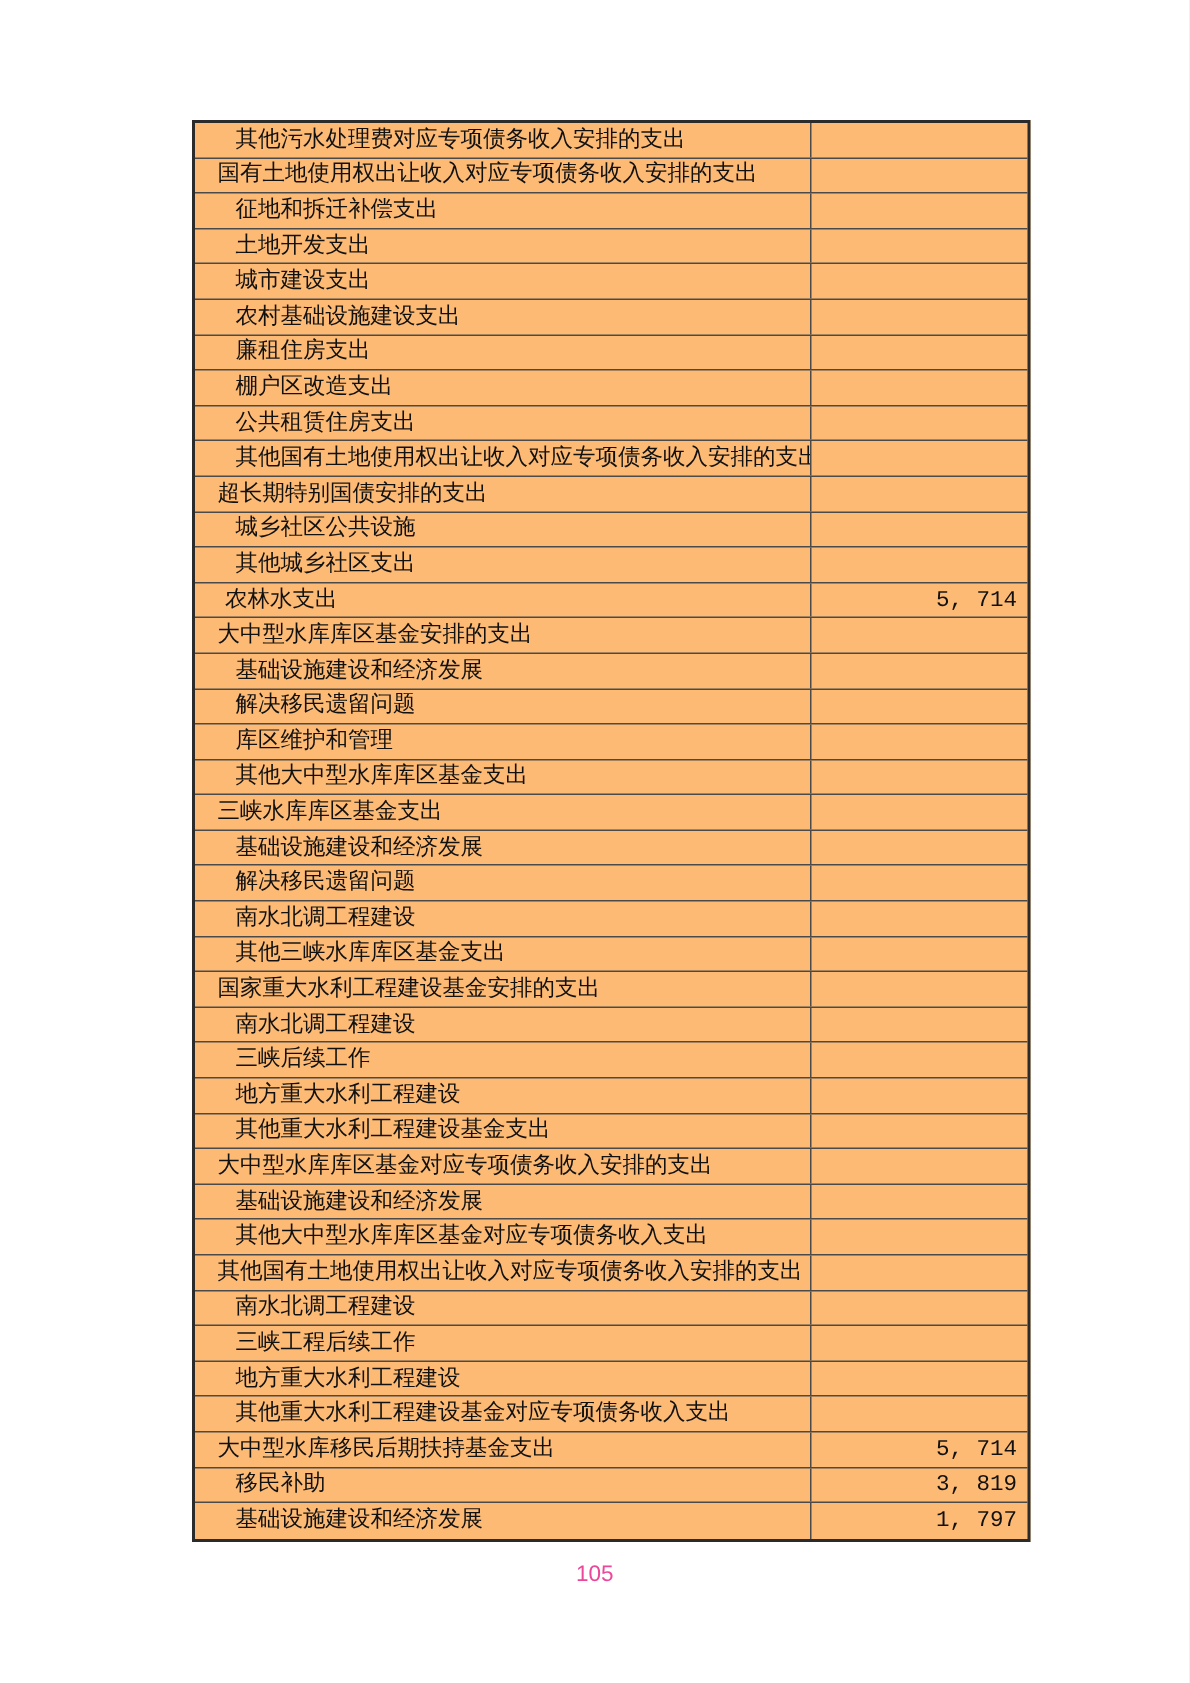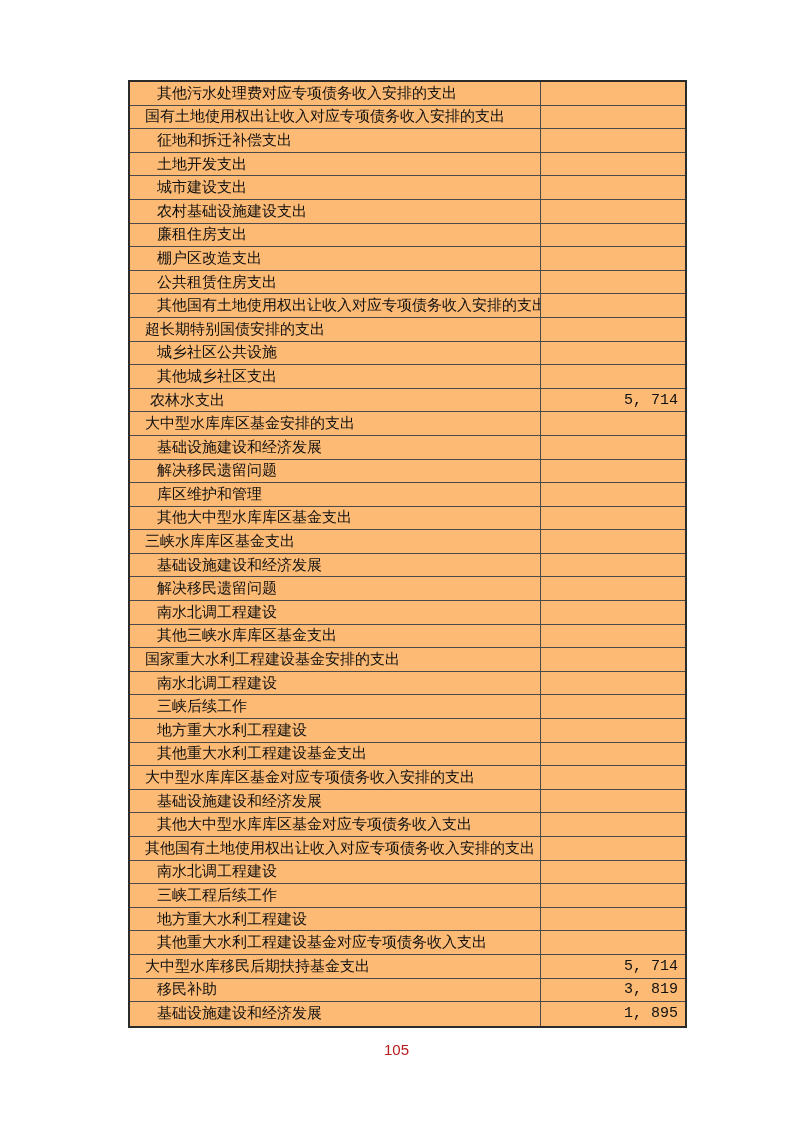--- a/index.html
+++ b/index.html
@@ -56,21 +56,21 @@
     font-family: Liberation Mono, monospace;
   }
   .page-number {
     position: absolute;
     top: 1041px;
     left: 0;
     width: 793px;
     text-align: center;
     font-family: "Liberation Sans", "DejaVu Sans", sans-serif;
     font-size: 15px;
-    color: #b91c1c;
+    color: #ec4899;
   }
 </style>
 </head>
 <body>
 
 <div class="budget-table">
     <div class="trow">
       <div class="cell item lvl2">其他污水处理费对应专项债务收入安排的支出</div>
       <div class="cell amount"></div>
     </div>
@@ -221,17 +221,17 @@
     <div class="trow">
       <div class="cell item lvl1">大中型水库移民后期扶持基金支出</div>
       <div class="cell amount">5, 714</div>
     </div>
     <div class="trow">
       <div class="cell item lvl2">移民补助</div>
       <div class="cell amount">3, 819</div>
     </div>
     <div class="trow">
       <div class="cell item lvl2">基础设施建设和经济发展</div>
-      <div class="cell amount">1, 895</div>
+      <div class="cell amount">1, 797</div>
     </div>
   </div>
 
 <div class="page-number">105</div>
 
 </body></html>

